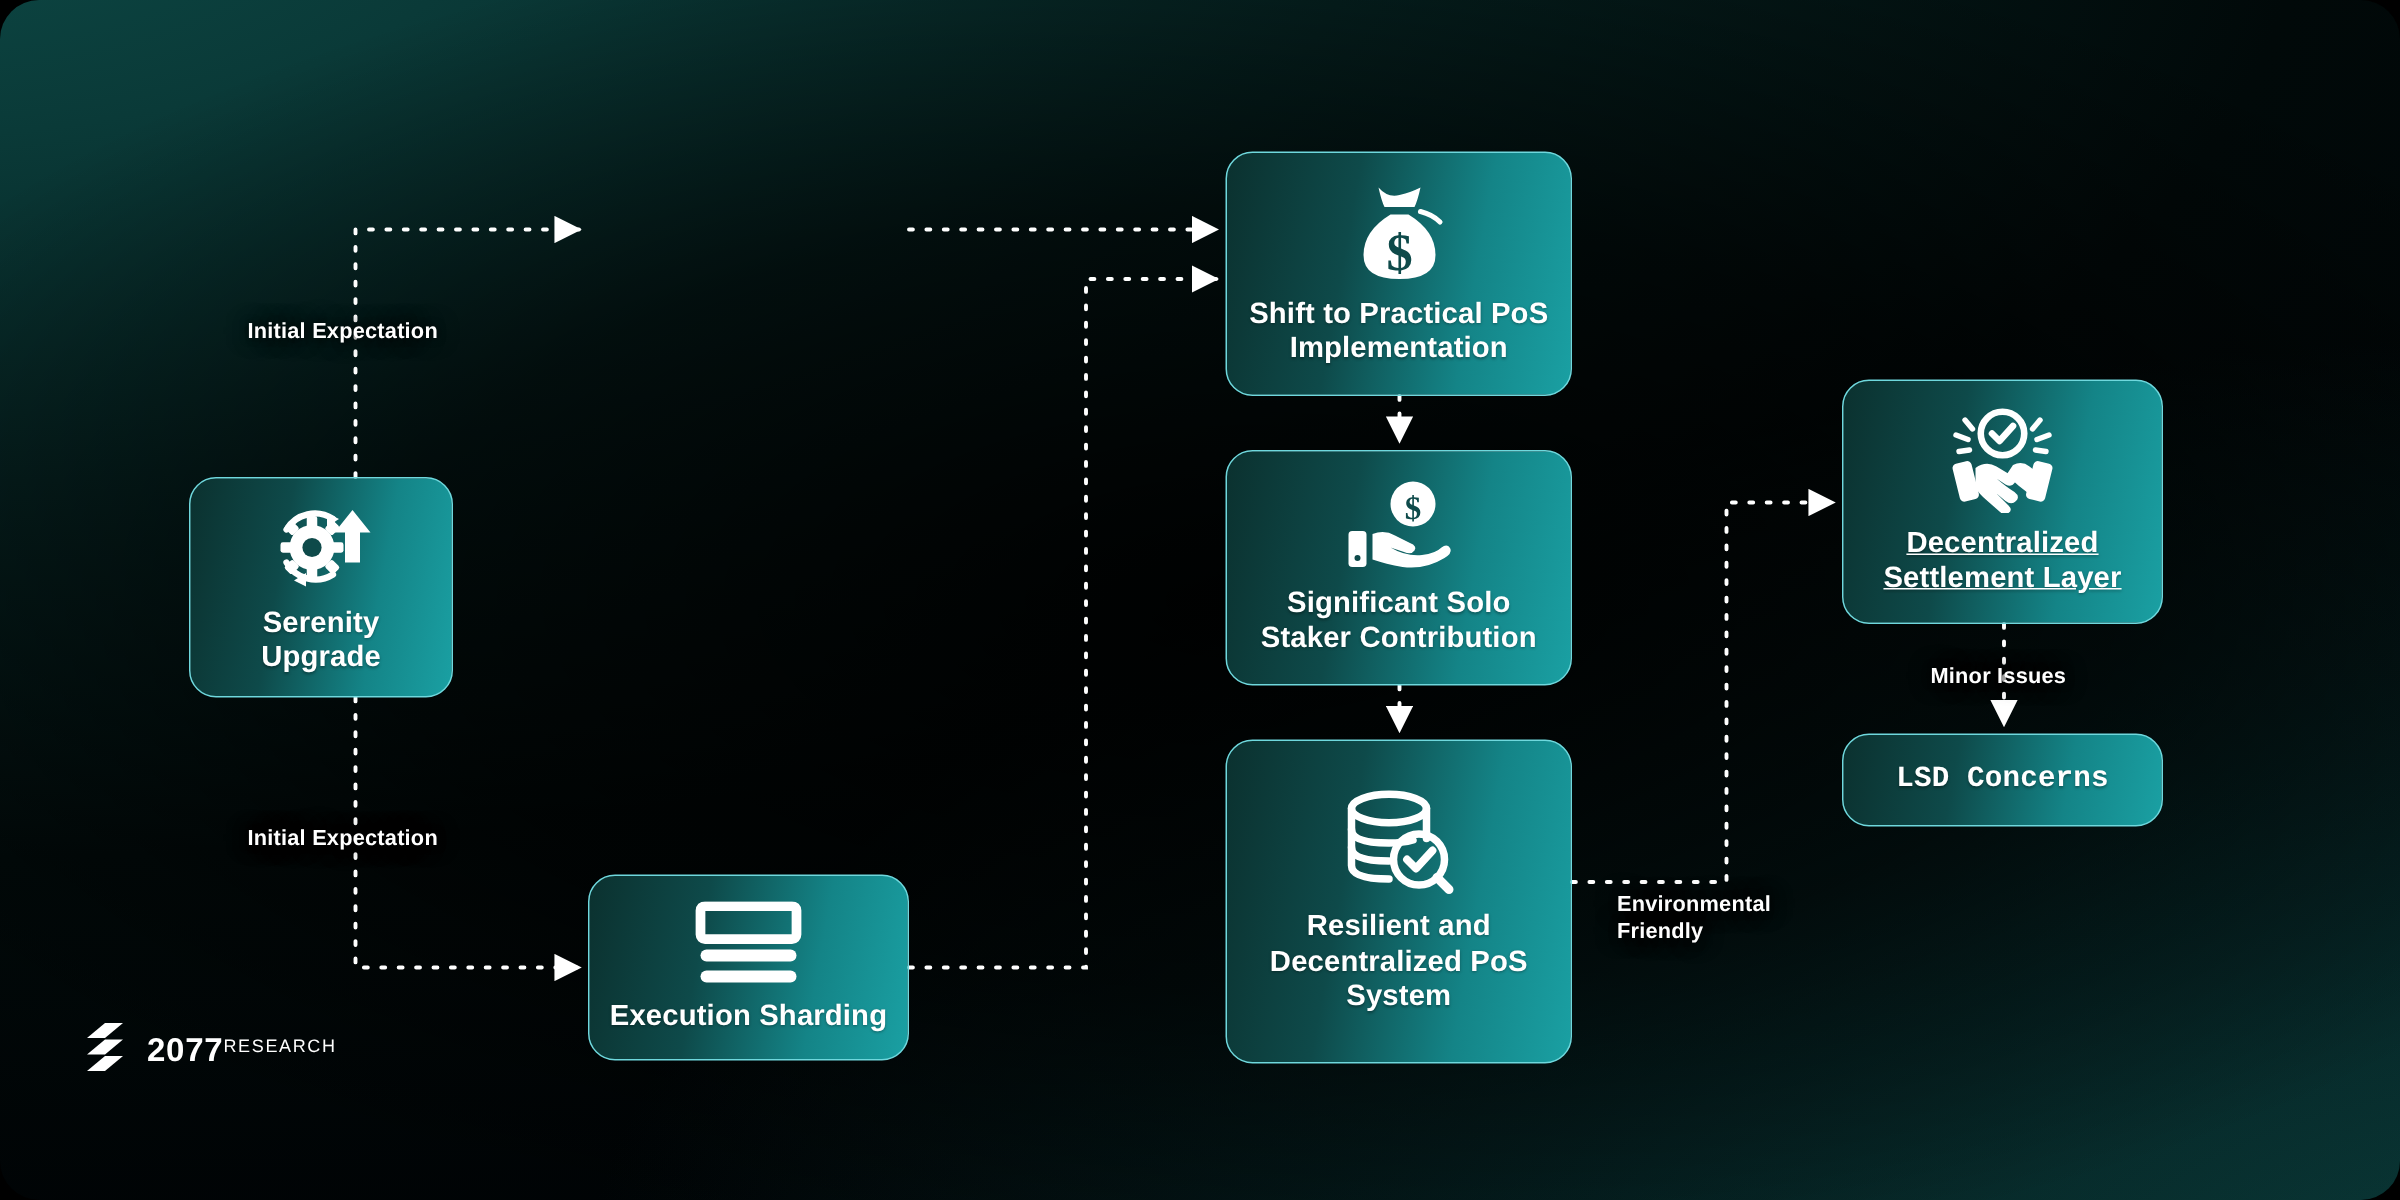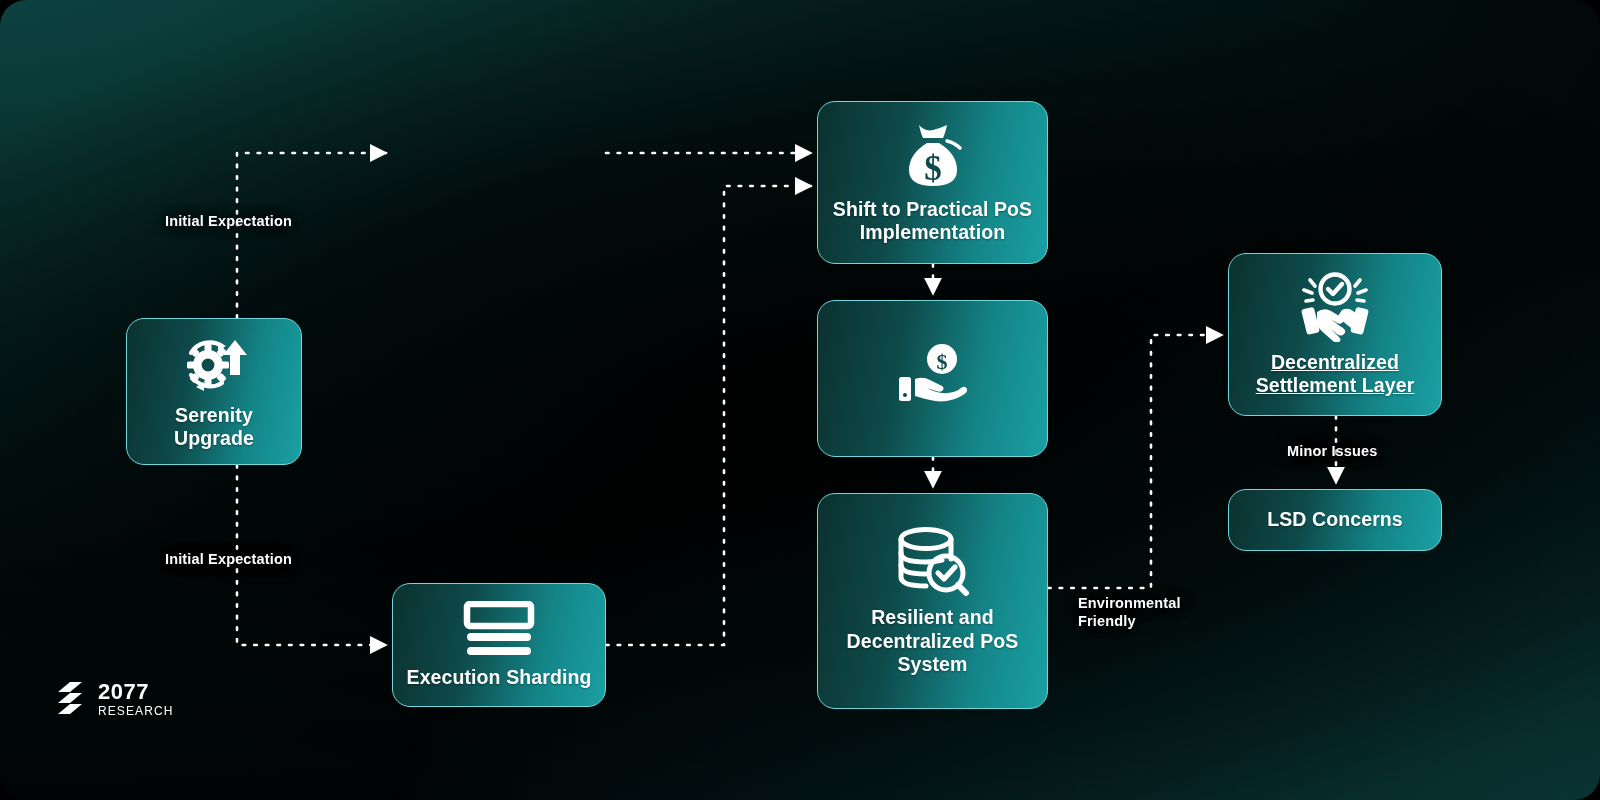--- a/index.html
+++ b/index.html
@@ -53,21 +53,21 @@
   .node .ico { display:flex; align-items:center; justify-content:center; margin-bottom: 9px; }
 
   
   #node-serenity   { left:126px;  top:318px; width:176px; height:147px; }
   #node-ewasm      { left:392px;  top:74px;  width:214px; height:139px; }
   #node-sharding   { left:392px;  top:583px; width:214px; height:124px; }
   #node-shift      { left:817px;  top:101px; width:231px; height:163px; }
   #node-solo       { left:817px;  top:300px; width:231px; height:157px; }
   #node-resilient  { left:817px;  top:493px; width:231px; height:216px; }
   #node-settlement { left:1228px; top:253px; width:214px; height:163px;text-decoration:underline; }
-  #node-lsd        { left:1228px; top:489px; width:214px; height:62px; }
+  #node-lsd        { left:1228px; top:489px; width:214px; height:62px;font-family:Liberation Mono, monospace; }
 
   .edge-label {
     position: absolute; z-index: 4;
     color: #ffffff;
     font-size: 14.5px;
     font-weight: 600;
     letter-spacing: .15px;
     line-height: 1.25;
     white-space: pre-line;
     text-shadow: 0 0 6px rgba(0,0,0,.85), 0 0 14px rgba(0,0,0,.7);
@@ -76,21 +76,21 @@
   #lbl-init-2 { left: 165px; top: 550px; }
   #lbl-minor  { left: 1287px; top: 442px; }
   #lbl-env    { left: 1078px; top: 594px; }
 
   
   #brand {
     position: absolute; left: 58px; top: 680px; z-index: 5;
     display: flex; align-items: center; gap: 10px;
   }
   #brand .bars { display: block; }
-  #brand .wordmark { display: flex; flex-direction: column; line-height: 1; }
+  #brand .wordmark { display: flex; line-height: 1; }
   #brand .w1 { font-size: 22px; font-weight: 700; color: #fff; letter-spacing: .5px; }
   #brand .w2 { font-size: 12px; font-weight: 400; color: #fff; letter-spacing: 1.1px; margin-top: 2px;}
 </style>
 </head>
 <body>
 
 <div id="stage">
 
   <svg id="wires" viewBox="0 0 1600 800" xmlns="http://www.w3.org/2000/svg">
     <defs>
@@ -172,20 +172,21 @@
   <div class="node" id="node-solo">
     <span class="ico">
       <svg width="80" height="62" viewBox="0 0 80 62">
         <circle cx="49" cy="16" r="15" fill="#fff"></circle>
         <text x="49" y="26" font-family="Liberation Serif, serif" font-size="22" font-weight="700" text-anchor="middle" fill="#0e4a4a">$</text>
         <rect x="6" y="34" width="12" height="24" rx="2.5" fill="#fff"></rect>
         <circle cx="12" cy="52" r="2" fill="#0e4a4a"></circle>
         <path d="M22 36 q8 -3 15 1 l10 5 q5 2 3 5 q-2 3 -7 1 l-9 -3 q10 6 21 5 q9 -1 13 -5 q4 -3 6 1 q1 3 -4 6 q-13 8 -28 6 q-11 -2 -20 -5 z" fill="#fff"></path>
       </svg>
     </span>
+    <span class="label">Significant Solo Staker Contribution</span>
   </div>
 
   <div class="node" id="node-resilient">
     <span class="ico">
       <svg width="78" height="72" viewBox="0 0 78 72">
         <g fill="none" stroke="#fff" stroke-width="5" stroke-linecap="round">
           <ellipse cx="32" cy="14" rx="25" ry="9.5"></ellipse>
           <path d="M7 14 L7 52 q0 9 25 9"></path>
           <path d="M57 14 L57 34"></path>
           <path d="M7 28 q0 9 25 9 q9 0 16 -2"></path>

